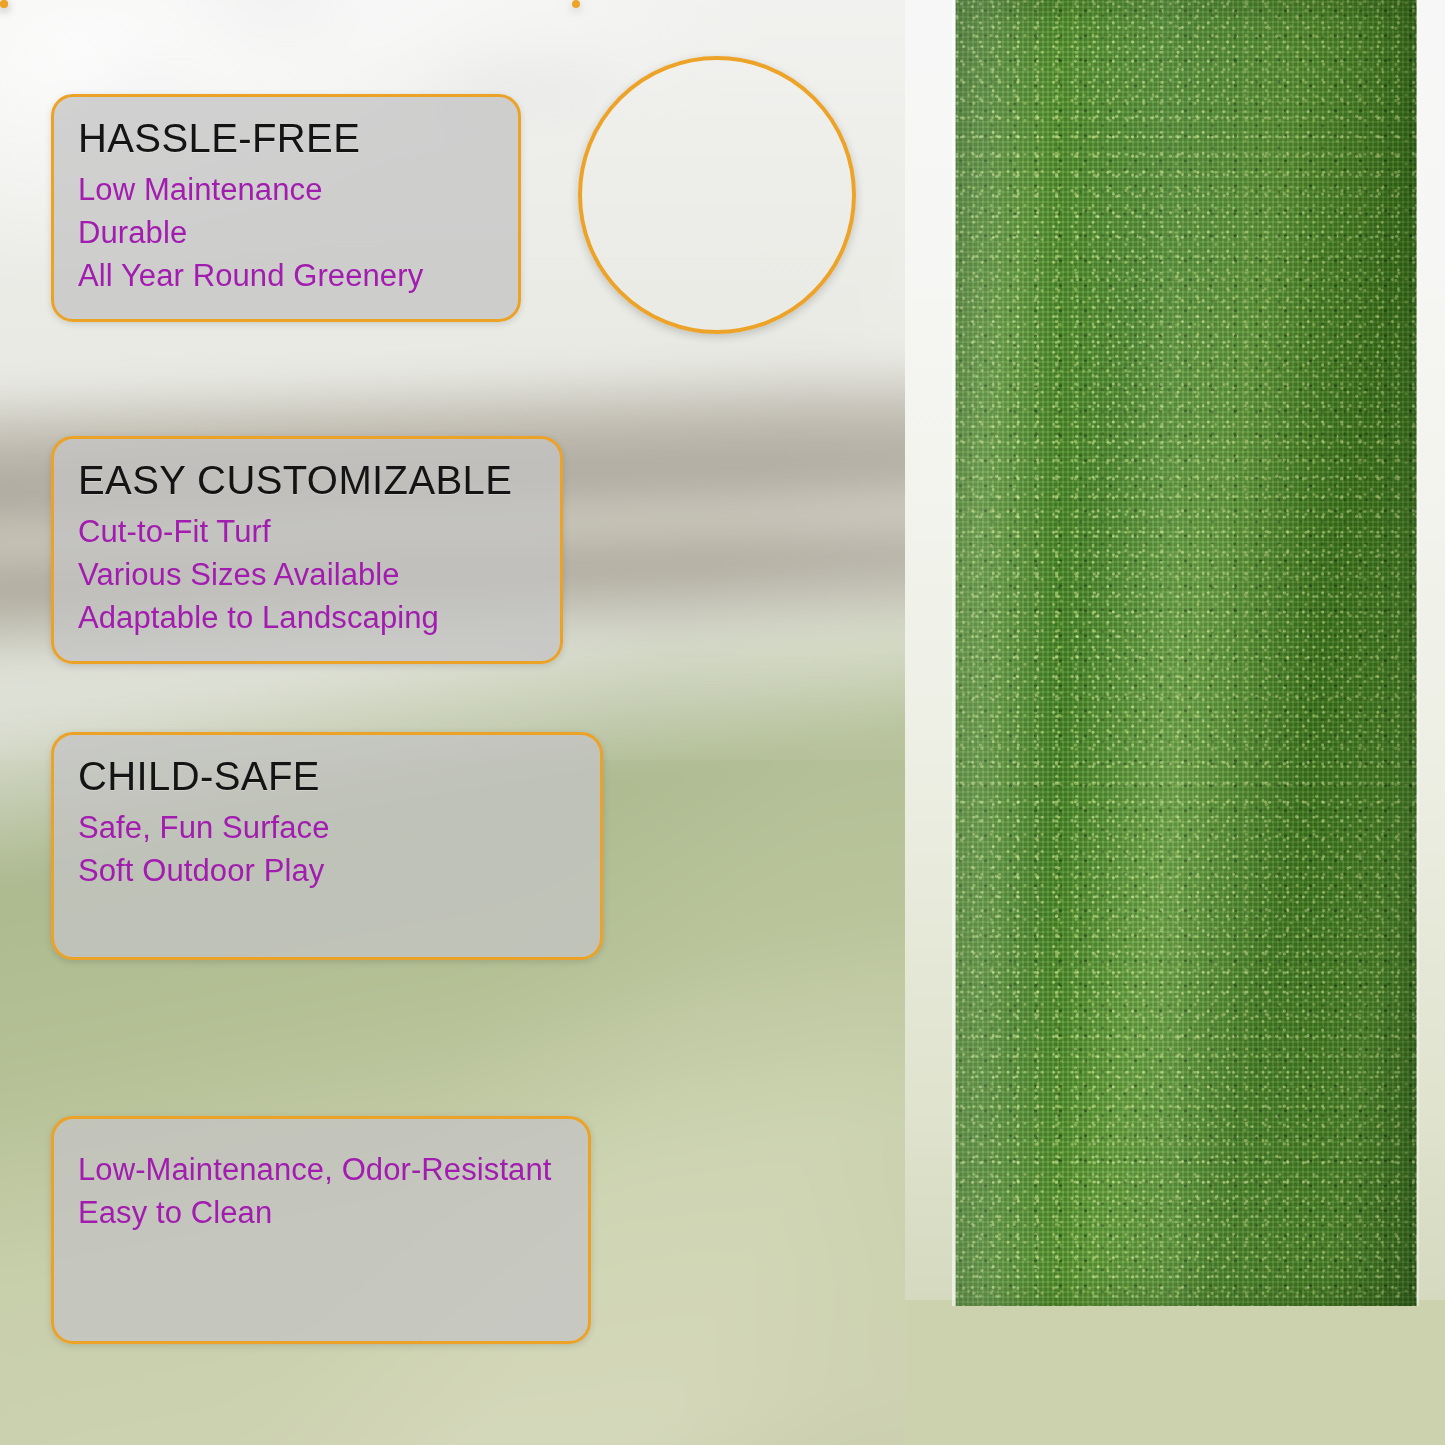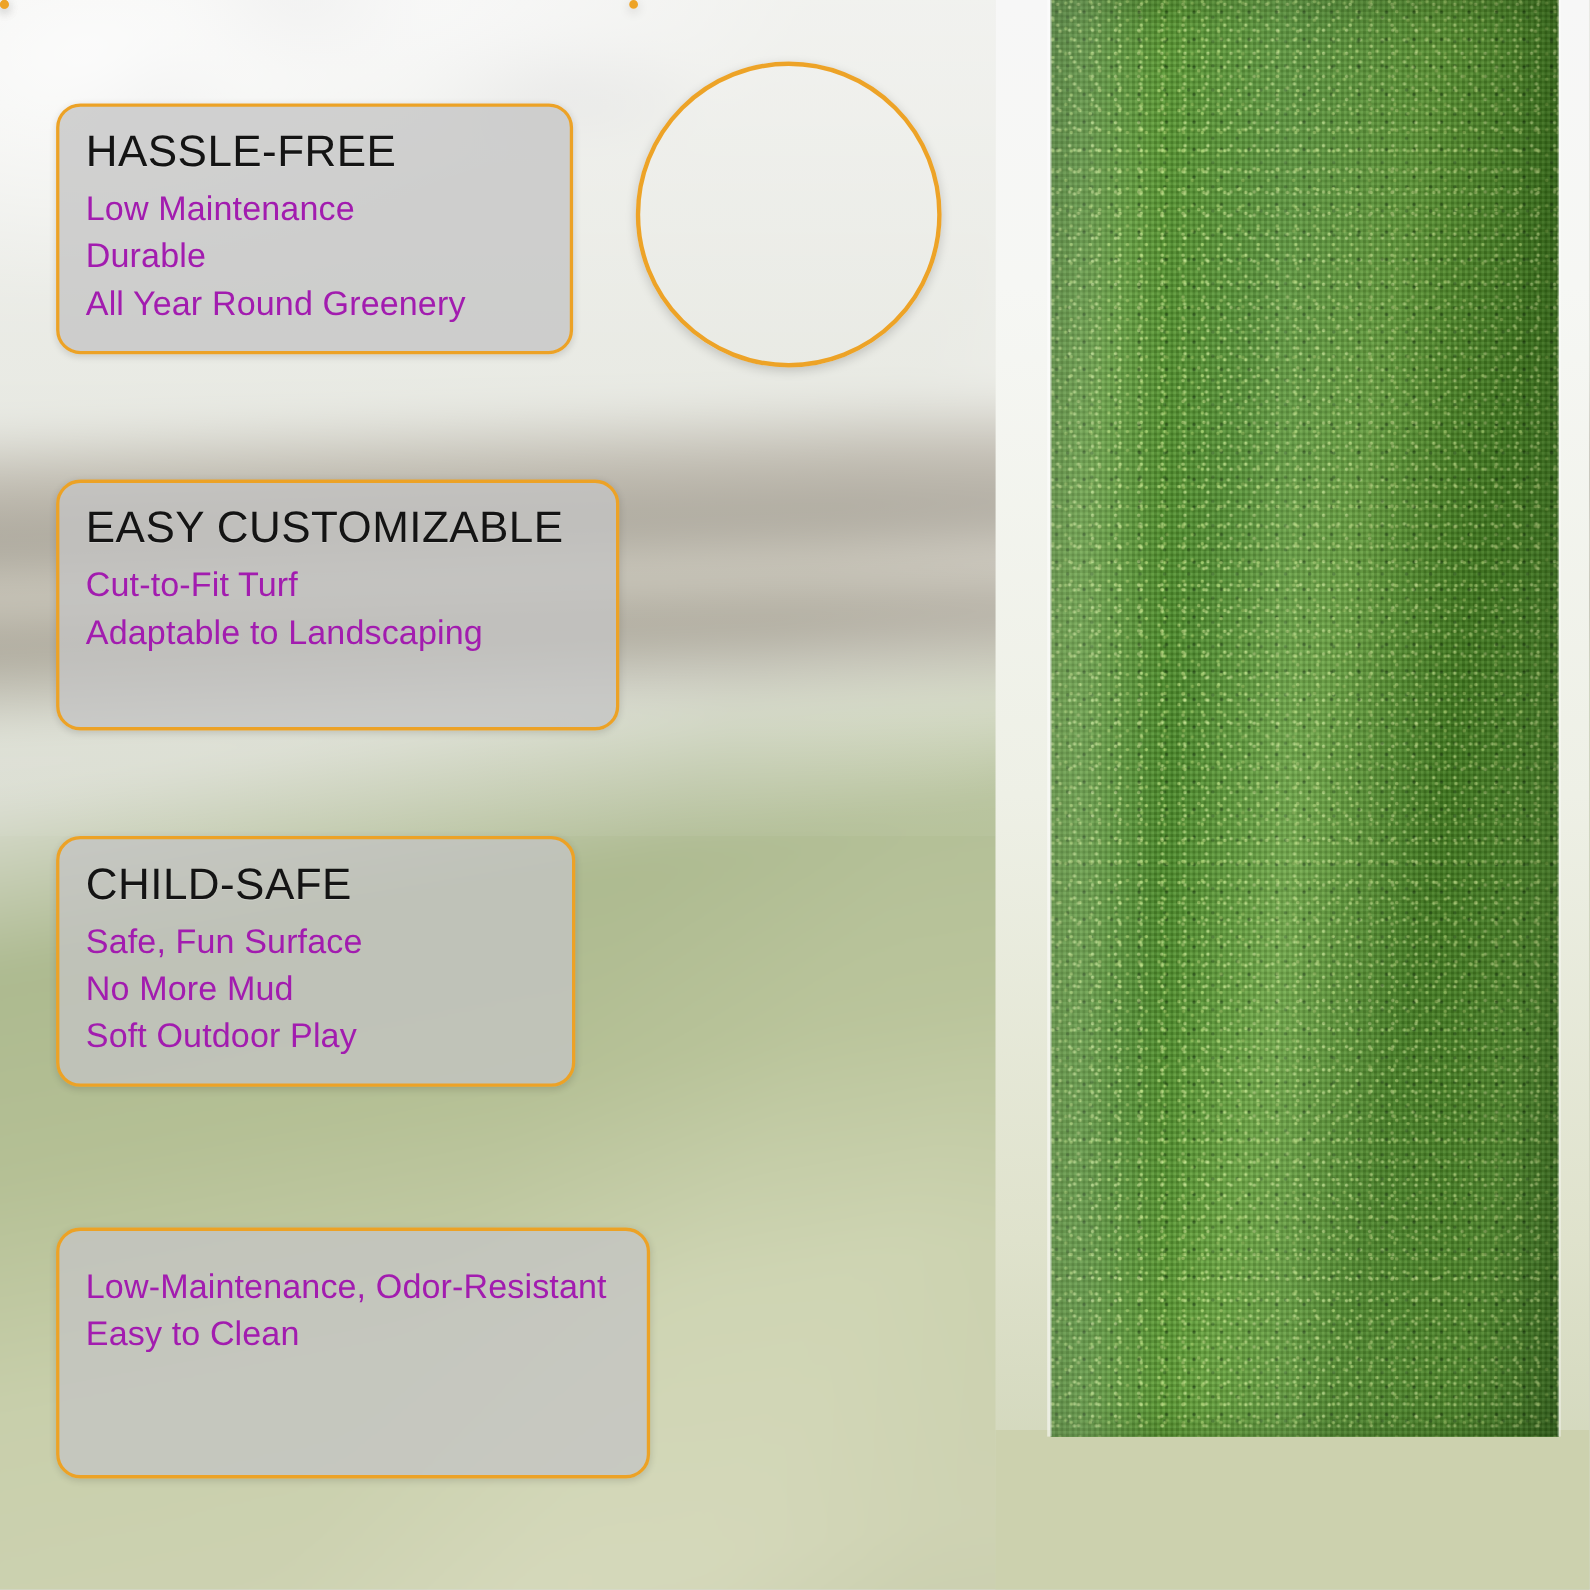--- a/index.html
+++ b/index.html
@@ -101,21 +101,21 @@
   }
   .card-lines { margin-top:10px; }
   .card-line {
     font-size:31px; font-weight:400; color:#a21caf;
     line-height:1.38; white-space:nowrap;
     letter-spacing:.1px;
   }
 
   #card-1 { left:51px;  top:94px;   width:470px; height:228px; }
   #card-2 { left:51px;  top:436px;  width:512px; height:228px; }
-  #card-3 { left:51px;  top:760px;  width:472px; height:228px; }
+  #card-3 { left:51px;  top:732px;  width:552px; height:228px; }
   #card-4 { left:51px;  top:1116px; width:540px; height:228px; }
 
   
   .photo {
     position:absolute;
     border-radius:50%;
     border:4px solid #eda327;
     overflow:hidden;
     box-shadow:0 3px 10px rgba(0,0,0,.18);
   }
@@ -429,29 +429,29 @@
     <div class="card-line">Low Maintenance</div>
     <div class="card-line">Durable</div>
     <div class="card-line">All Year Round Greenery</div>
   </div>
 </div>
 
 <div class="card" id="card-2">
   <div class="card-title">EASY CUSTOMIZABLE</div>
   <div class="card-lines">
     <div class="card-line">Cut-to-Fit Turf</div>
+    <div class="card-line">Various Sizes Available</div>
     <div class="card-line">Adaptable to Landscaping</div>
   </div>
 </div>
 
 <div class="card" id="card-3">
   <div class="card-title">CHILD-SAFE</div>
   <div class="card-lines">
     <div class="card-line">Safe, Fun Surface</div>
-    <div class="card-line">No More Mud</div>
     <div class="card-line">Soft Outdoor Play</div>
   </div>
 </div>
 
 <div class="card" id="card-4">
   <div class="card-lines">
     <div class="card-line">Low-Maintenance, Odor-Resistant</div>
     <div class="card-line">Easy to Clean</div>
   </div>
 </div>

